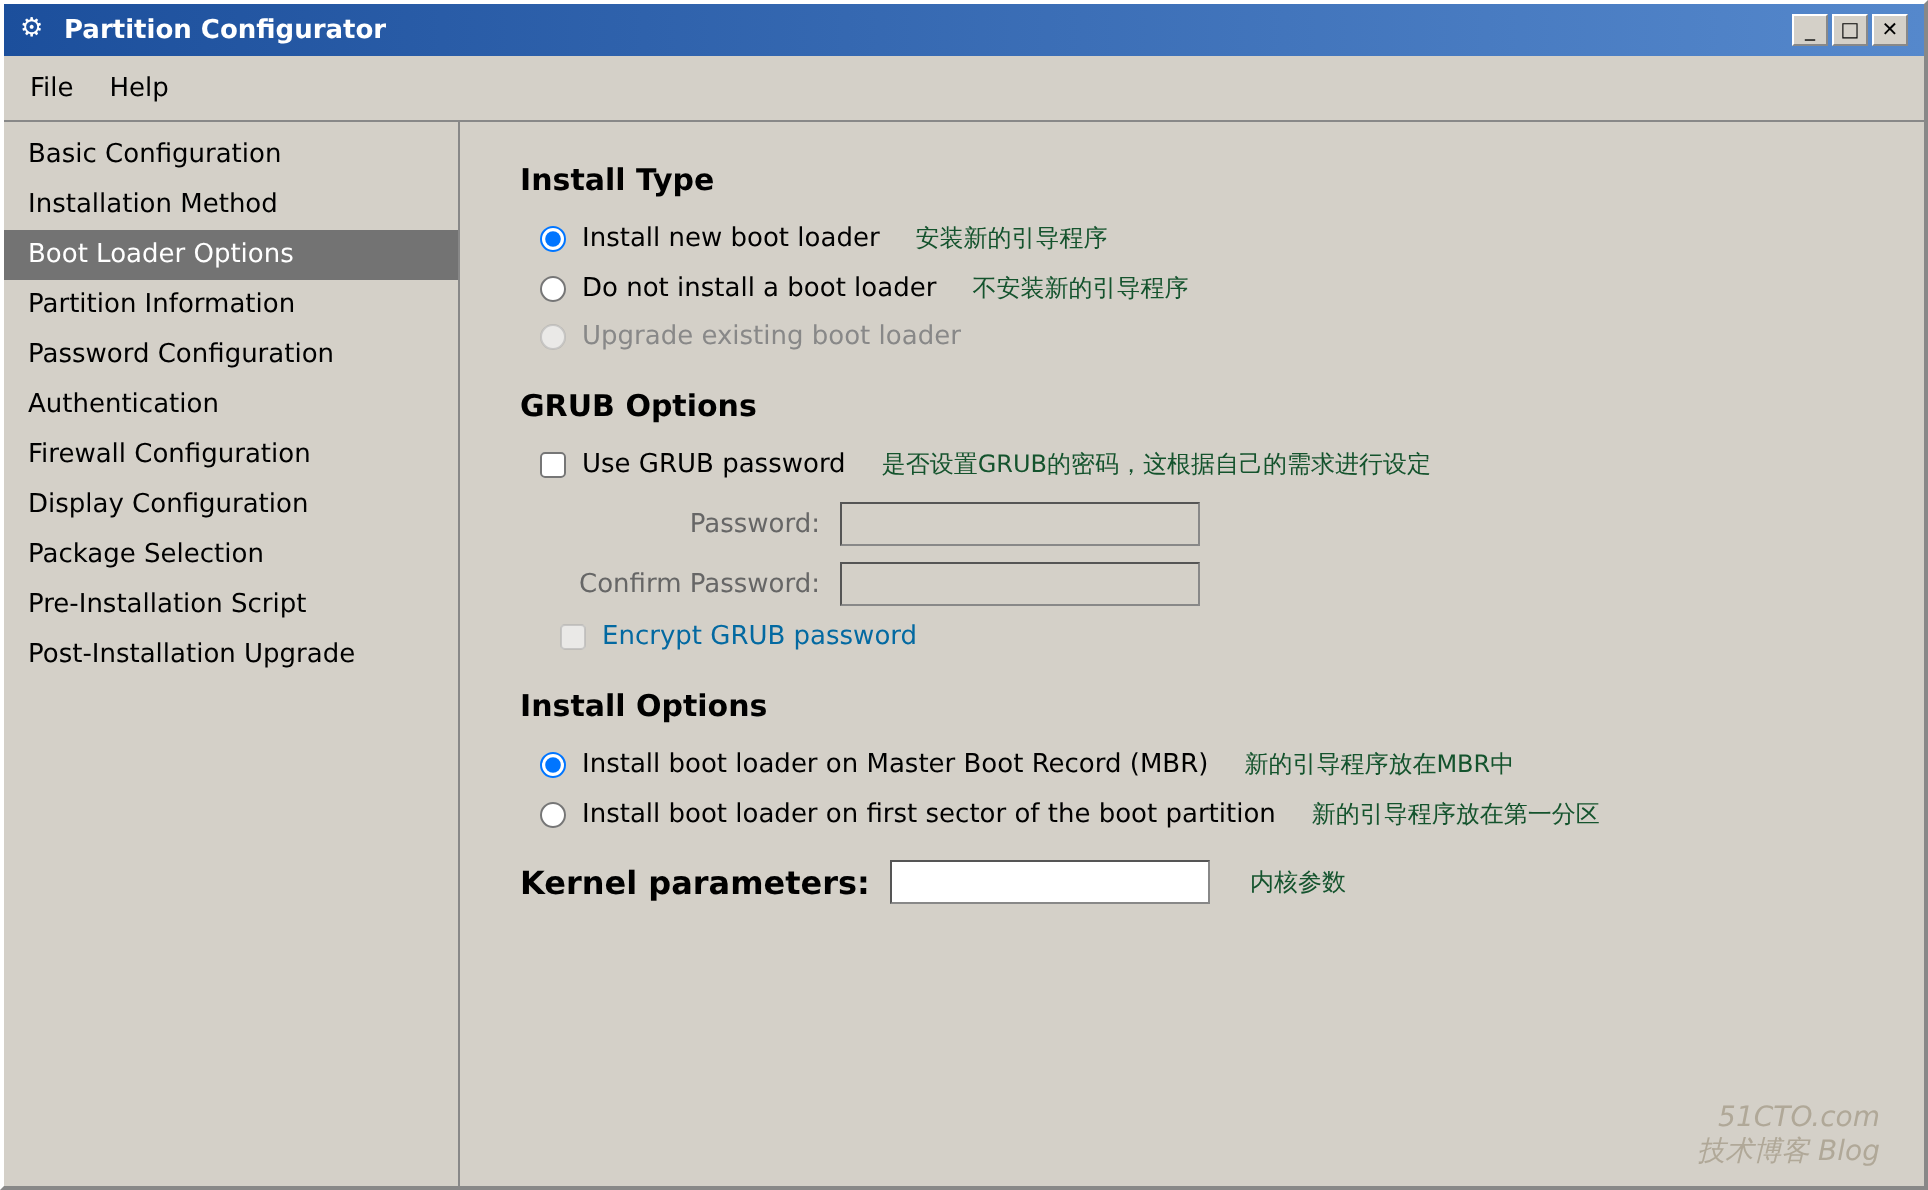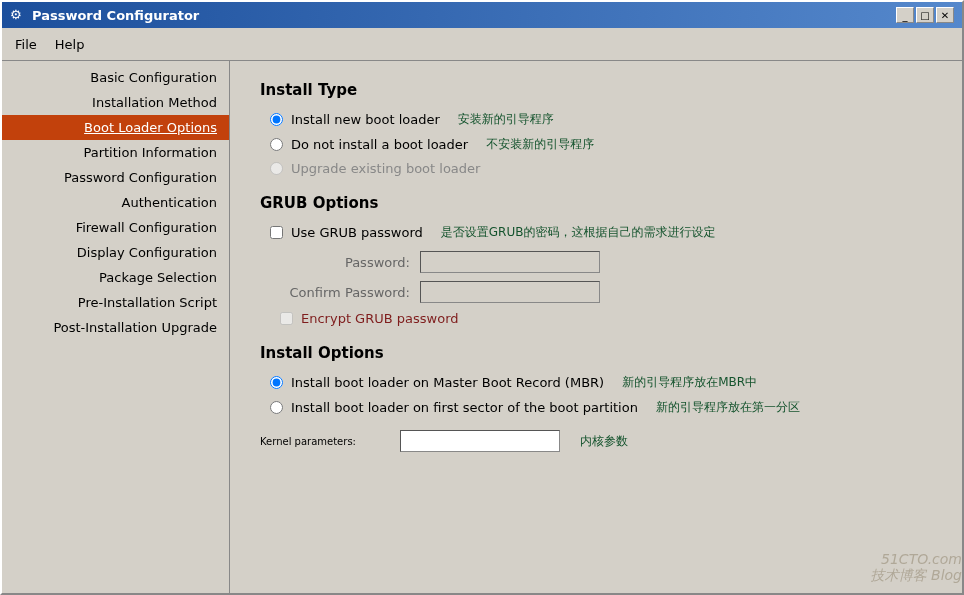--- a/index.html
+++ b/index.html
@@ -83,33 +83,31 @@
       flex: 1;
       overflow: hidden;
     }
     .sidebar {
       width: 228px;
       background: #d4d0c8;
       border-right: 1px solid #888;
       padding: 4px 0;
       display: flex;
       flex-direction: column;
-      text-align: right;
     }
     .sidebar-item {
       padding: 5px 12px;
       font-size: 13px;
       cursor: pointer;
       color: #000;
       white-space: nowrap;
     }
     .sidebar-item.active {
-      background: #c2410c;
+      background: #737373;
       color: #fff;
-      text-decoration: underline;
     }
     .main-content {
       flex: 1;
       background: #d4d0c8;
       padding: 20px 30px;
       overflow-y: auto;
     }
     .section-title {
       font-size: 15px;
       font-weight: bold;
@@ -179,42 +177,43 @@
       border-left: 1px solid #555;
       background: #fff;
       padding: 2px 4px;
       font-size: 12px;
     }
     .form-input:disabled {
       background: #d4d0c8;
       color: #888;
     }
     .checkbox-label.disabled {
-      color: #7f1d1d;
+      color: #0369a1;
     }
     .watermark {
       position: absolute;
       bottom: 10px;
-      right: 2px;
+      right: 24px;
       color: #b0a898;
       font-size: 14px;
       font-style: italic;
       text-align: right;
       pointer-events: none;
     }
     .kernel-row {
       display: flex;
       align-items: center;
       gap: 10px;
       margin-left: 0;
       margin-top: 8px;
     }
     .kernel-label {
-      font-size: 10px;
+      font-size: 16px;
       min-width: 130px;
+      font-weight: bold;
     }
     .kernel-input {
       width: 160px;
       height: 22px;
       border: 1px solid #888;
       border-top: 1px solid #555;
       border-left: 1px solid #555;
       background: #fff;
       padding: 2px 4px;
       font-size: 12px;
@@ -225,21 +224,21 @@
   </style>
 </head>
 <body>
 
 <div class="window-wrapper">
   <div class="window">
 
     <div class="title-bar">
       <div class="title-bar-left">
         <span class="title-bar-icon">⚙</span>
-        <span class="title-bar-title">Password Configurator</span>
+        <span class="title-bar-title">Partition Configurator</span>
       </div>
       <div class="title-bar-controls">
         <div class="title-btn">_</div>
         <div class="title-btn">□</div>
         <div class="title-btn">✕</div>
       </div>
     </div>
 
     <div class="menu-bar">
       <div class="menu-item">File</div>

